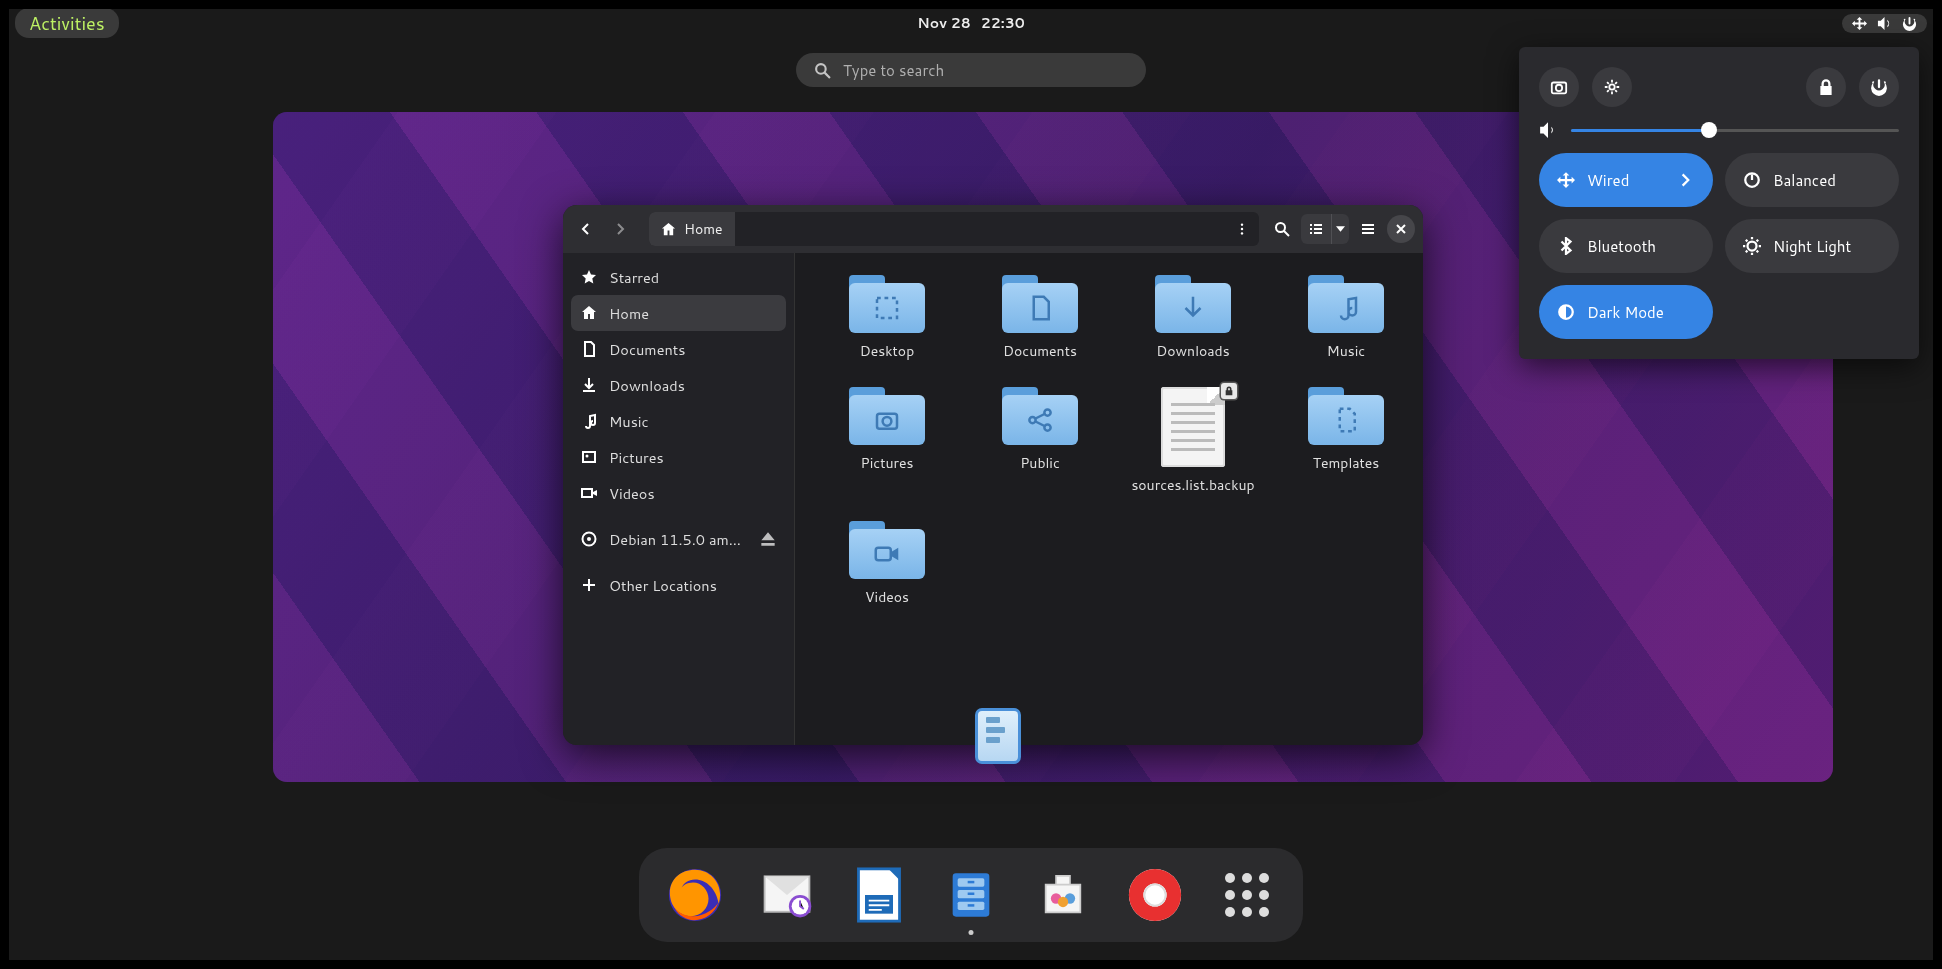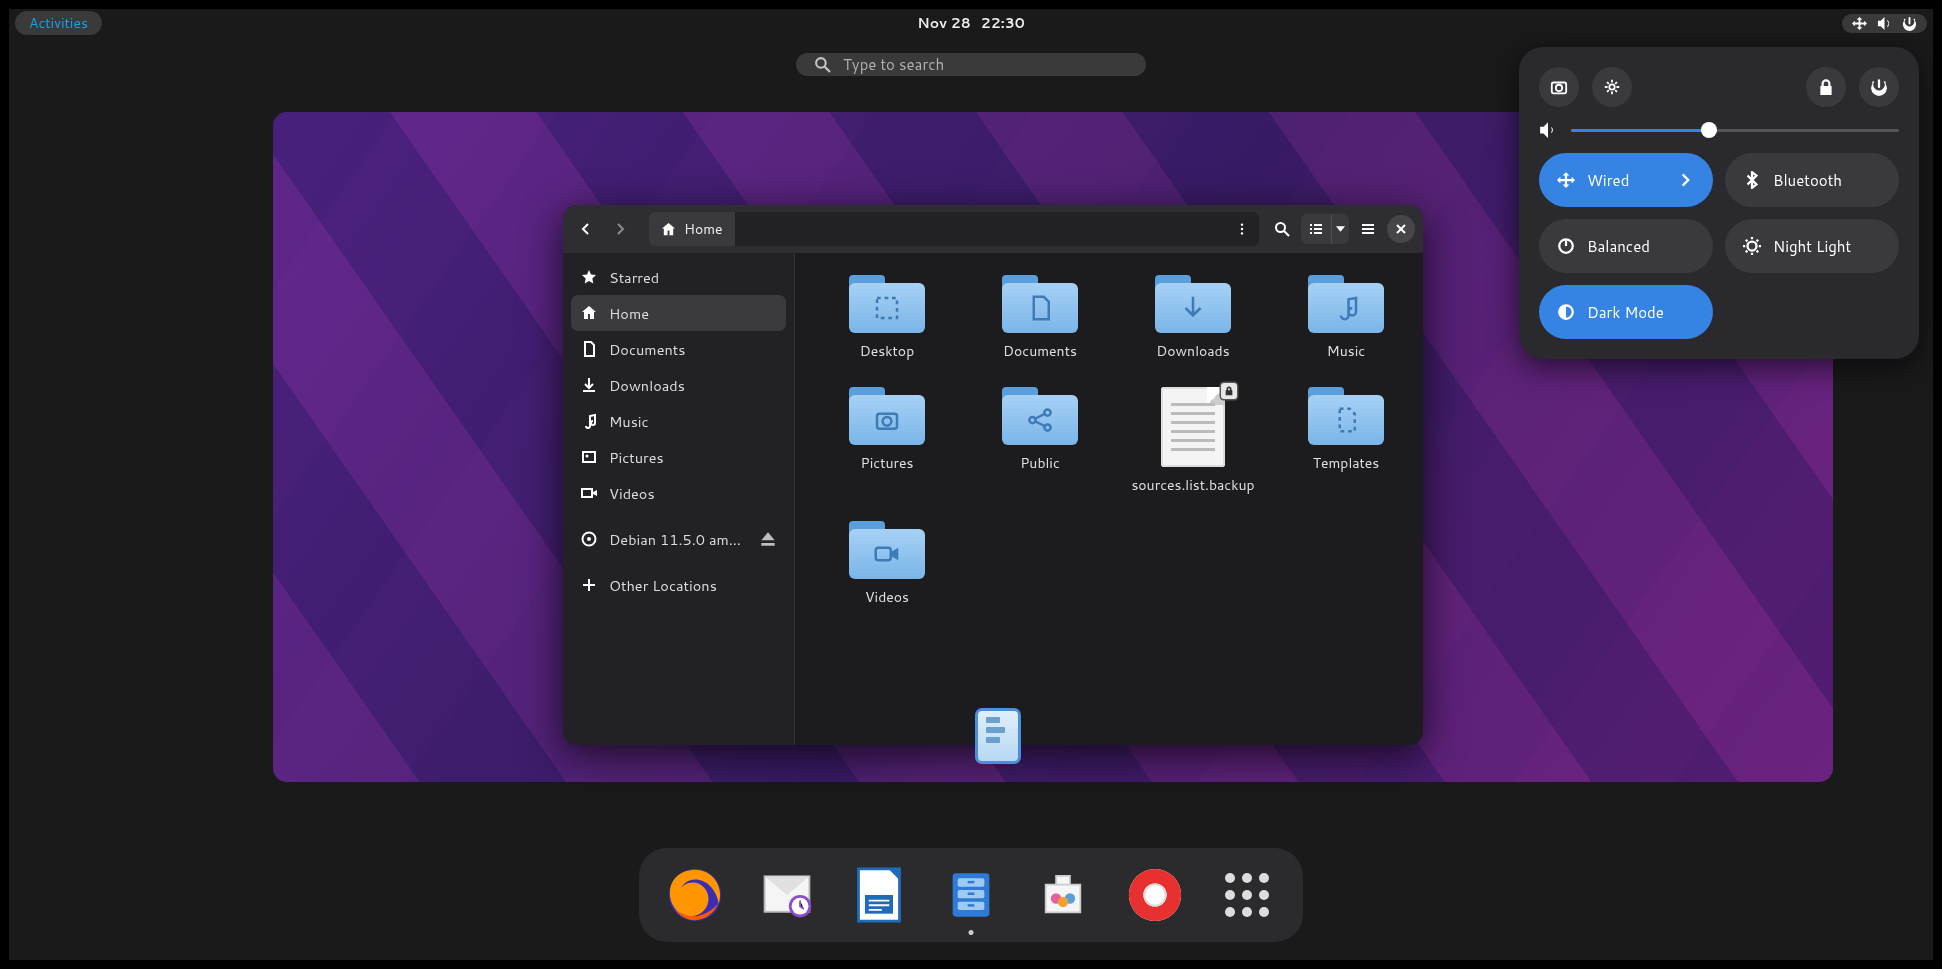--- a/index.html
+++ b/index.html
@@ -14,39 +14,39 @@
 
   
   .topbar {
     position: absolute; top: 0; left: 0; right: 0;
     height: 28px;
     display: flex; align-items: center; justify-content: space-between;
     padding: 0 6px;
     z-index: 400;
   }
   .activities-pill {
-    background: #3a3a3a; color: #0ea5e9;
-    padding: 2px 14px; border-radius: 14px; font-size: 14px;
+    background: #3a3a3a; color: #bef264;
+    padding: 2px 14px; border-radius: 14px; font-size: 18px;
     display: inline-flex; 
   }
   .date-time {
     position: absolute; left: 50%; transform: translateX(-50%);
     font-size: 14px; font-weight: 600;
     display: flex; gap: 10px; text-align: center;
   }
   .status-pill {
     background: #3a3a3a; border-radius: 14px;
     padding: 2px 10px; display: flex; gap: 10px; align-items: center;
   }
   .status-pill svg { width: 15px; height: 15px; }
 
   
   .search-wrap {
     position: absolute; top: 44px; left: 50%; transform: translateX(-50%);
-    width: 350px; height: 23px;
+    width: 350px; height: 34px;
     background: #3a3a3a; border-radius: 19px;
     display: flex; align-items: center; padding: 9px 18px; gap: 12px;
     z-index: 300;
   }
   .search-wrap svg { width: 17px; height: 17px; opacity: .7; }
   .search-wrap input {
     background: transparent; border: none; outline: none;
     color: #ccc; font-size: 15px; flex: 1;
   }
   .search-wrap input::placeholder { color: #b0b0b0; }
@@ -222,21 +222,21 @@
   }
   .app-grid-dots span {
     width: 10px; height: 10px; border-radius: 50%; background: #ddd;
   }
 
   
   .qs-panel {
     position: absolute; top: 38px; right: 14px;
     width: 400px;
     background: #2a2a2e;
-    border-radius: 24px;
+    border-radius: 6px;
     padding: 20px;
     display: flex; flex-direction: column; gap: 14px;
     z-index: 500;
     box-shadow: 0 8px 30px rgba(0,0,0,.6);
   }
   .qs-row1 { display: flex; align-items: center; }
   .qs-circle {
     width: 40px; height: 40px; border-radius: 50%;
     background: #3a3a3e;
     display: flex; align-items: center; justify-content: center;
@@ -616,30 +616,30 @@
       <svg viewBox="0 0 16 16">
           <path fill="#fff" d="M8 1l-3 3h2v3H3V5L0 8l3 3V9h4v3H5l3 3 3-3H9V9h4v2l3-3-3-3v2H9V4h2z"></path>
         </svg>
       <span>Wired</span>
       <svg class="arrow" viewBox="0 0 10 16" width="9" height="14">
           <path stroke="#fff" stroke-width="2" fill="none" d="M2 3l5 5-5 5"></path>
         </svg>
     </div>
     <div class="qs-toggle">
       <svg viewBox="0 0 16 16">
-          <path fill="none" stroke="#fff" stroke-width="2" d="M4 4l8 8-4 3V1l4 3-8 8"></path>
-        </svg>
-      <span>Bluetooth</span>
-    </div>
-    <div class="qs-toggle">
-      <svg viewBox="0 0 16 16">
           <circle cx="8" cy="8" r="6" fill="none" stroke="#fff" stroke-width="2"></circle>
           <path stroke="#fff" stroke-width="2" d="M8 3v5"></path>
         </svg>
       <span>Balanced</span>
+    </div>
+    <div class="qs-toggle">
+      <svg viewBox="0 0 16 16">
+          <path fill="none" stroke="#fff" stroke-width="2" d="M4 4l8 8-4 3V1l4 3-8 8"></path>
+        </svg>
+      <span>Bluetooth</span>
     </div>
     <div class="qs-toggle">
       <svg viewBox="0 0 16 16">
           <circle cx="8" cy="8" r="4" fill="none" stroke="#fff" stroke-width="2"></circle>
           <path stroke="#fff" stroke-width="2" d="M8 0v2M8 14v2M0 8h2M14 8h2M2.5 2.5l1.4 1.4M12.1 12.1l1.4 1.4M2.5 13.5l1.4-1.4M12.1 3.9l1.4-1.4"></path>
         </svg>
       <span>Night Light</span>
     </div>
     <div class="qs-toggle on">
       <svg viewBox="0 0 16 16">

